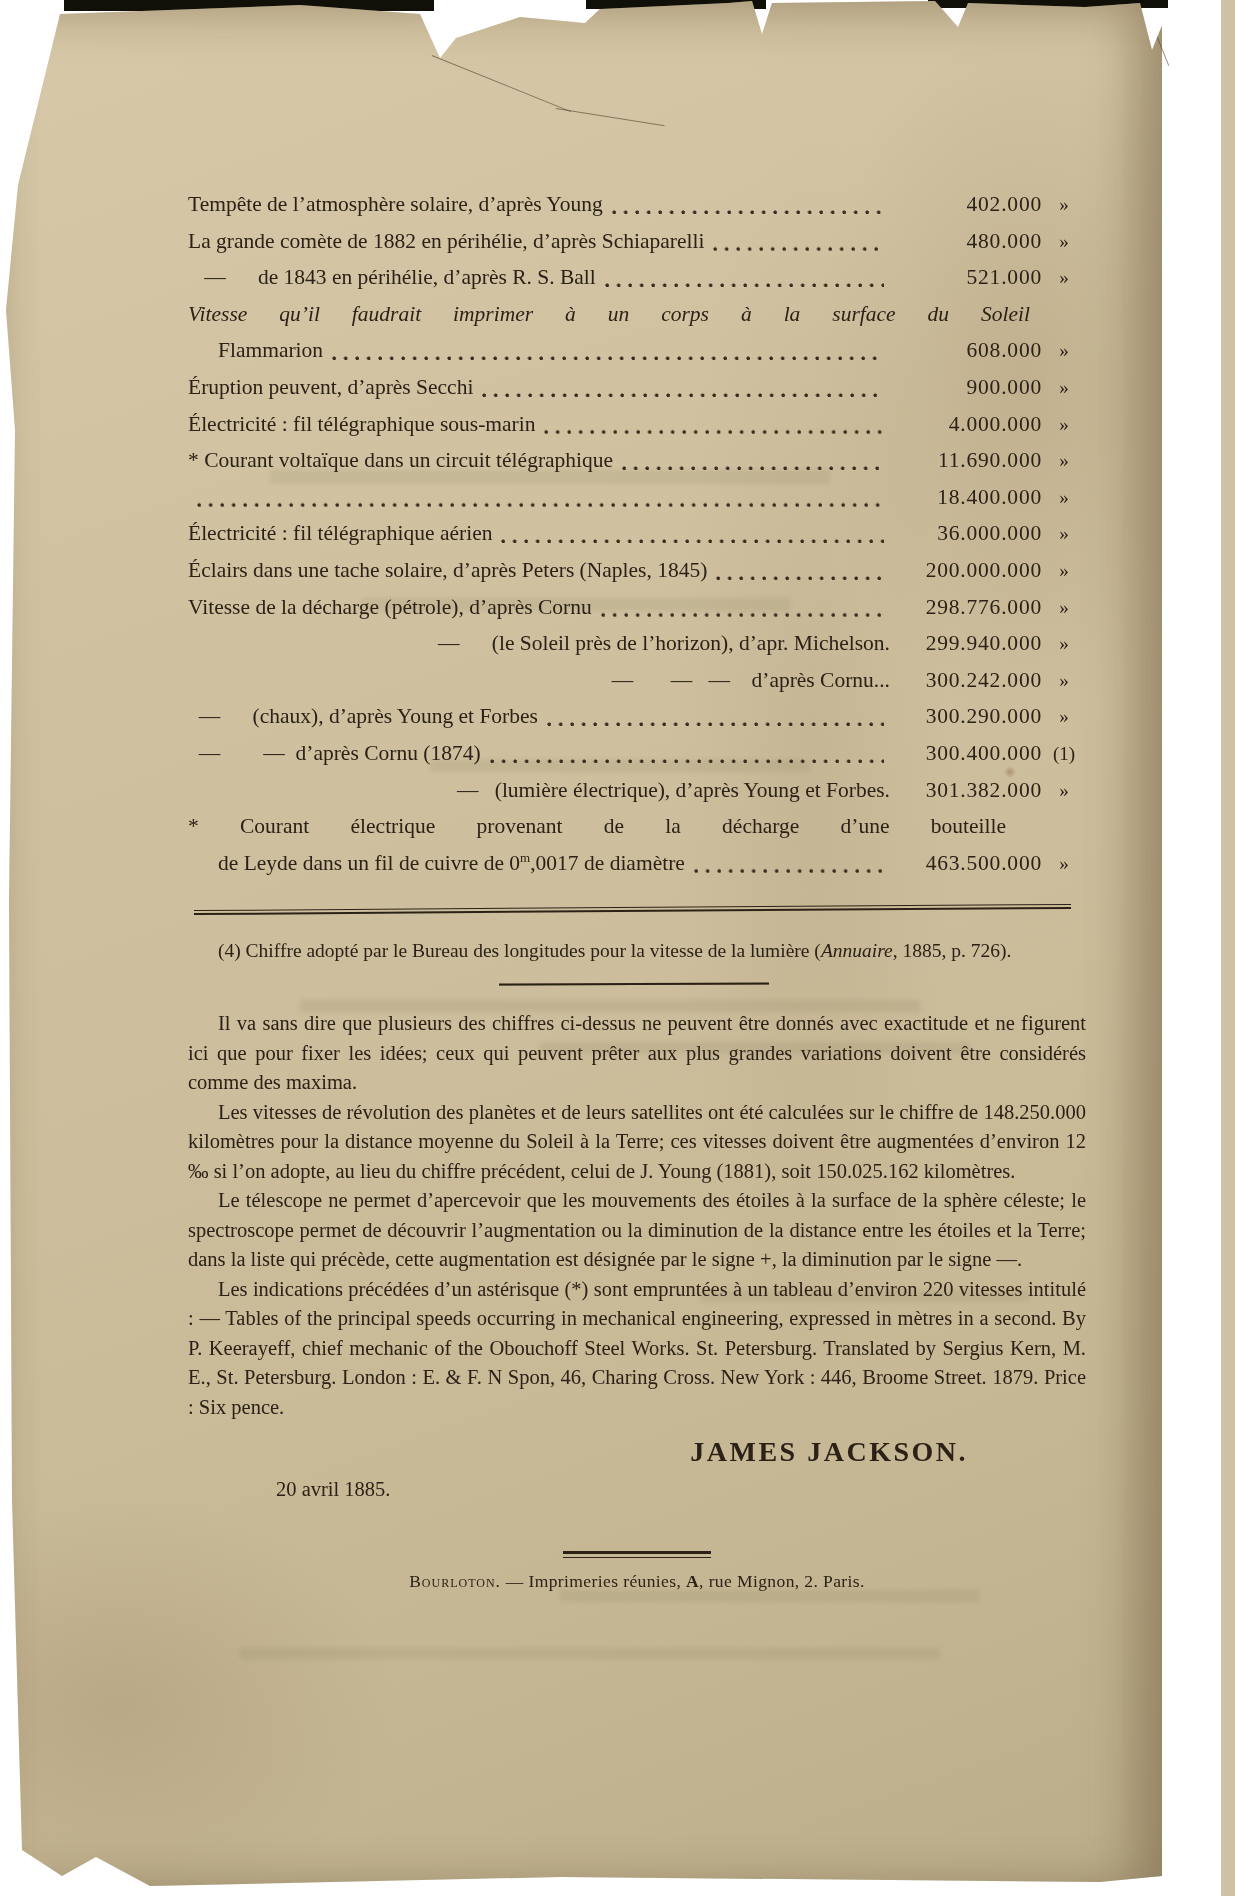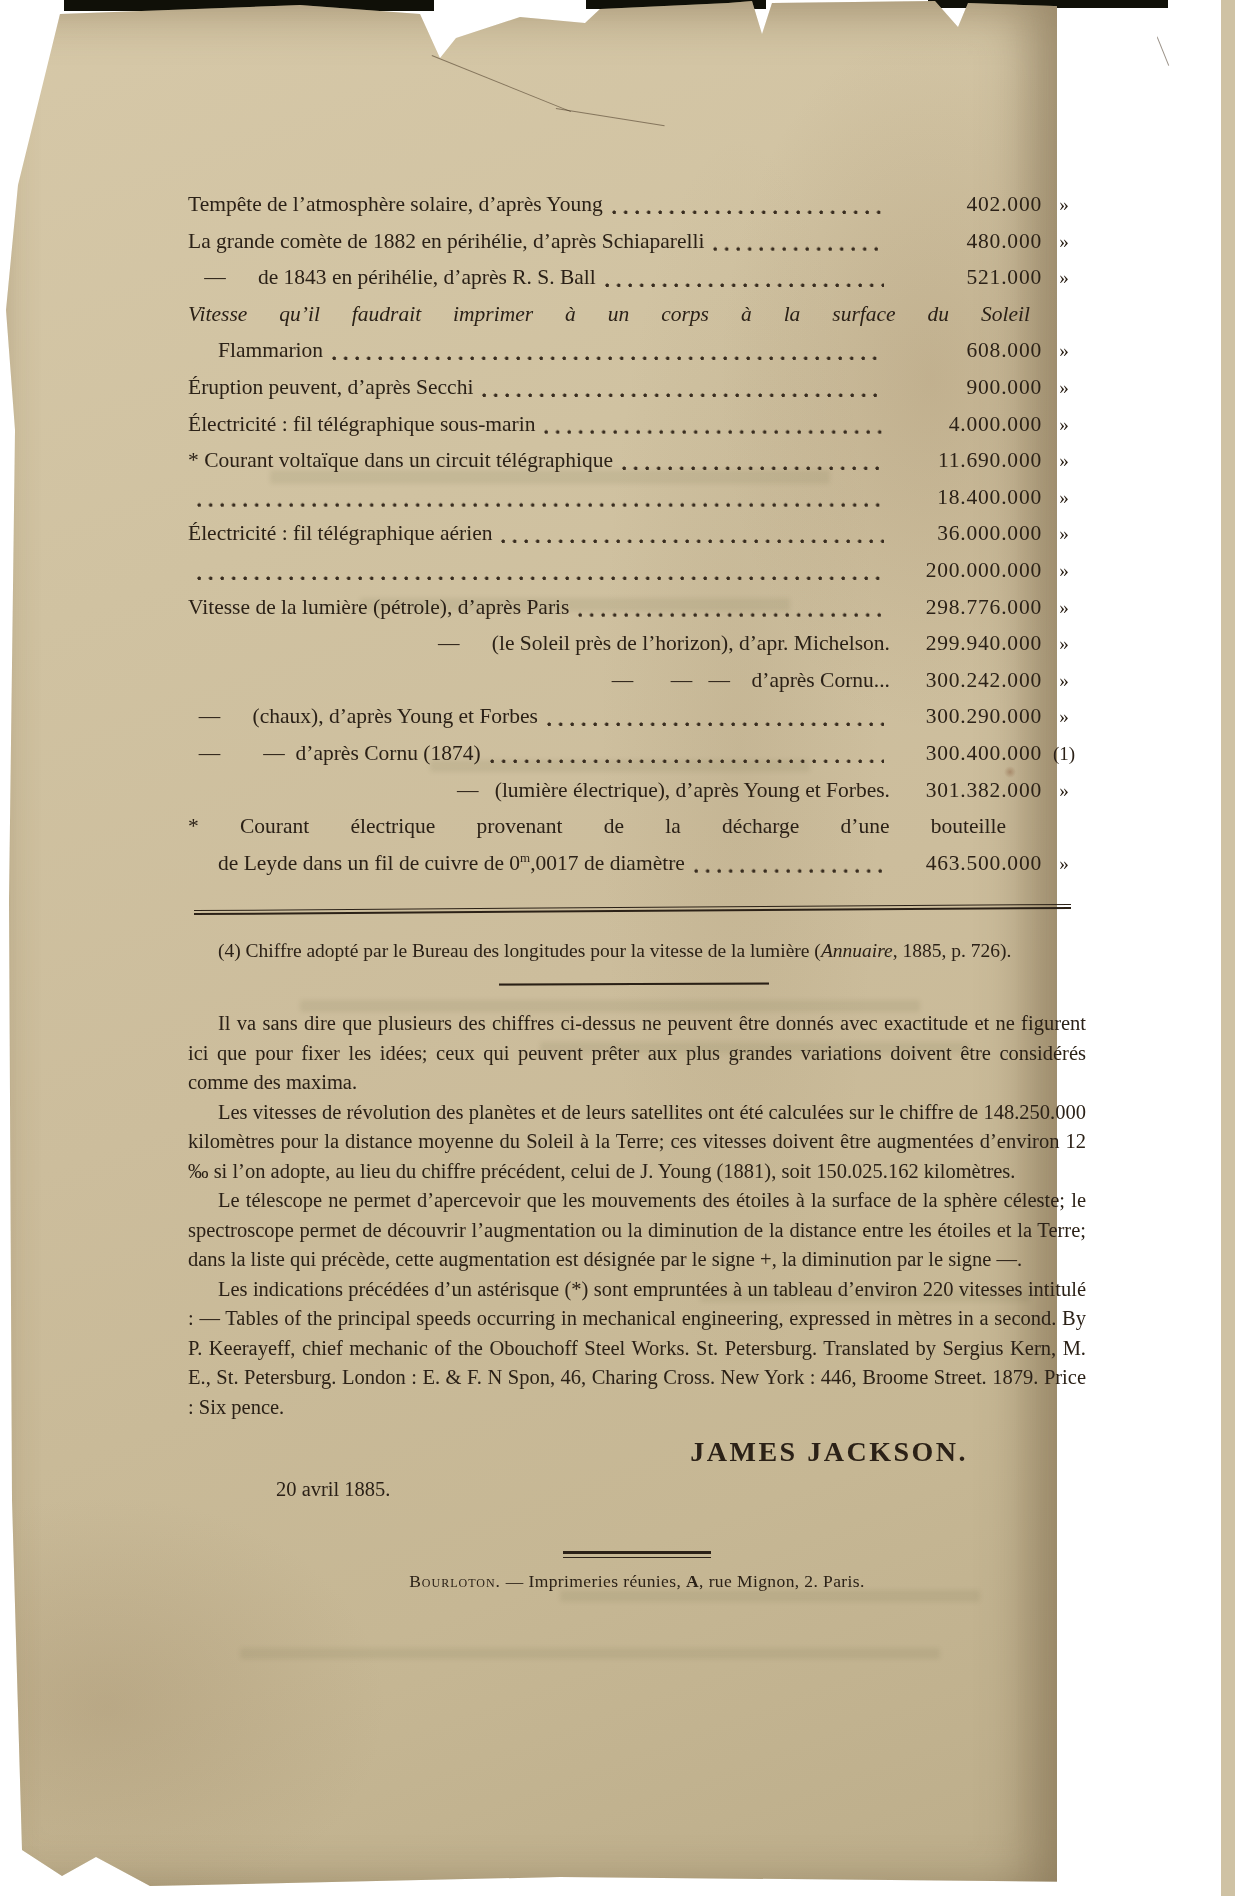--- a/index.html
+++ b/index.html
@@ -10,21 +10,21 @@
   }
   
   .bedstrip{position:absolute;background:#101008;}
   .strip1{left:64px;top:0;width:370px;height:11px;}
   .strip2{left:586px;top:0;width:180px;height:9px;}
   .strip3{left:928px;top:0;width:240px;height:8px;}
   
   .underpage{position:absolute;right:0;top:0;width:14px;height:100%;background:#cfc2a4;}
 
   .paper{
-    position:absolute;left:0;top:0;width:1057px;height:1896px;
+    position:absolute;left:0;top:0;width:1162px;height:1896px;
     background:
       radial-gradient(circle at 1010px 772px, rgba(120,60,30,.35) 0px, rgba(120,60,30,0) 6px),
       radial-gradient(ellipse 300px 500px at 88% 20%, rgba(150,125,90,.25), rgba(150,125,90,0) 70%),
       radial-gradient(ellipse 400px 300px at 10% 90%, rgba(150,128,95,.28), rgba(150,128,95,0) 70%),
       radial-gradient(ellipse 200px 900px at 70% 40%, rgba(140,120,85,.12), rgba(140,120,85,0) 70%),
       linear-gradient(160deg,#d6c8a8 0%,#d0c2a1 28%,#ccbd9c 52%,#c6b794 78%,#bcad8a 100%);
     box-shadow: inset -34px 0 46px rgba(110,92,62,.38), inset 0 -20px 40px rgba(120,100,70,.22), inset 0 26px 40px rgba(125,105,72,.18);
     clip-path: polygon(
       60px 14px, 300px 5px, 420px 14px, 440px 58px, 456px 38px, 520px 17px,
       585px 23px, 600px 9px, 728px 3px, 752px 1px, 762px 34px, 772px 3px,
@@ -112,22 +112,22 @@
       <div class="row"><span class="lbl">Tempête de l’atmosphère solaire, d’après Young</span><span class="dots"></span><span class="num">402.000</span><span class="mk">»</span></div>
       <div class="row"><span class="lbl">La grande comète de 1882 en périhélie, d’après Schiaparelli</span><span class="dots"></span><span class="num">480.000</span><span class="mk">»</span></div>
       <div class="row"><span class="lbl">   —      de 1843 en périhélie, d’après R. S. Ball</span><span class="dots"></span><span class="num">521.000</span><span class="mk">»</span></div>
       <div class="row"><span class="lbl just pr50">Vitesse qu’il faudrait imprimer à un corps à la surface du Soleil</span></div>
       <div class="row"><span class="lbl i1">Flammarion</span><span class="dots"></span><span class="num">608.000</span><span class="mk">»</span></div>
       <div class="row"><span class="lbl">Éruption peuvent, d’après Secchi</span><span class="dots"></span><span class="num">900.000</span><span class="mk">»</span></div>
       <div class="row"><span class="lbl">Électricité : fil télégraphique sous-marin</span><span class="dots"></span><span class="num">4.000.000</span><span class="mk">»</span></div>
       <div class="row"><span class="lbl">* Courant voltaïque dans un circuit télégraphique</span><span class="dots"></span><span class="num">11.690.000</span><span class="mk">»</span></div>
       <div class="row"><span class="dots"></span><span class="num">18.400.000</span><span class="mk">»</span></div>
       <div class="row"><span class="lbl">Électricité : fil télégraphique aérien</span><span class="dots"></span><span class="num">36.000.000</span><span class="mk">»</span></div>
-      <div class="row"><span class="dots"></span><span class="num">200.000.000</span><span class="mk">»</span></div>
-      <div class="row"><span class="lbl">Vitesse de la lumière (pétrole), d’après Paris</span><span class="dots"></span><span class="num">298.776.000</span><span class="mk">»</span></div>
+      <div class="row"><span class="lbl">Éclairs dans une tache solaire, d’après Peters (Naples, 1845)</span><span class="dots"></span><span class="num">200.000.000</span><span class="mk">»</span></div>
+      <div class="row"><span class="lbl">Vitesse de la décharge (pétrole), d’après Cornu</span><span class="dots"></span><span class="num">298.776.000</span><span class="mk">»</span></div>
       <div class="row"><span class="lbl r">—      (le Soleil près de l’horizon), d’apr. Michelson.</span><span class="num">299.940.000</span><span class="mk">»</span></div>
       <div class="row"><span class="lbl r">—       —   —    d’après Cornu...</span><span class="num">300.242.000</span><span class="mk">»</span></div>
       <div class="row"><span class="lbl">  —      (chaux), d’après Young et Forbes</span><span class="dots"></span><span class="num">300.290.000</span><span class="mk">»</span></div>
       <div class="row"><span class="lbl">  —        —  d’après Cornu (1874)</span><span class="dots"></span><span class="num">300.400.000</span><span class="mk">(1)</span></div>
       <div class="row"><span class="lbl r">—   (lumière électrique), d’après Young et Forbes.</span><span class="num">301.382.000</span><span class="mk">»</span></div>
       <div class="row"><span class="lbl just pr75">* Courant  électrique  provenant  de  la  décharge  d’une  bouteille</span></div>
       <div class="row"><span class="lbl i1"><span>de Leyde dans un fil de cuivre de 0</span><sup class="m">m</sup><span>,0017 de diamètre</span></span><span class="dots"></span><span class="num">463.500.000</span><span class="mk">»</span></div>
     </div>
 
     <div class="rule-long"></div>

